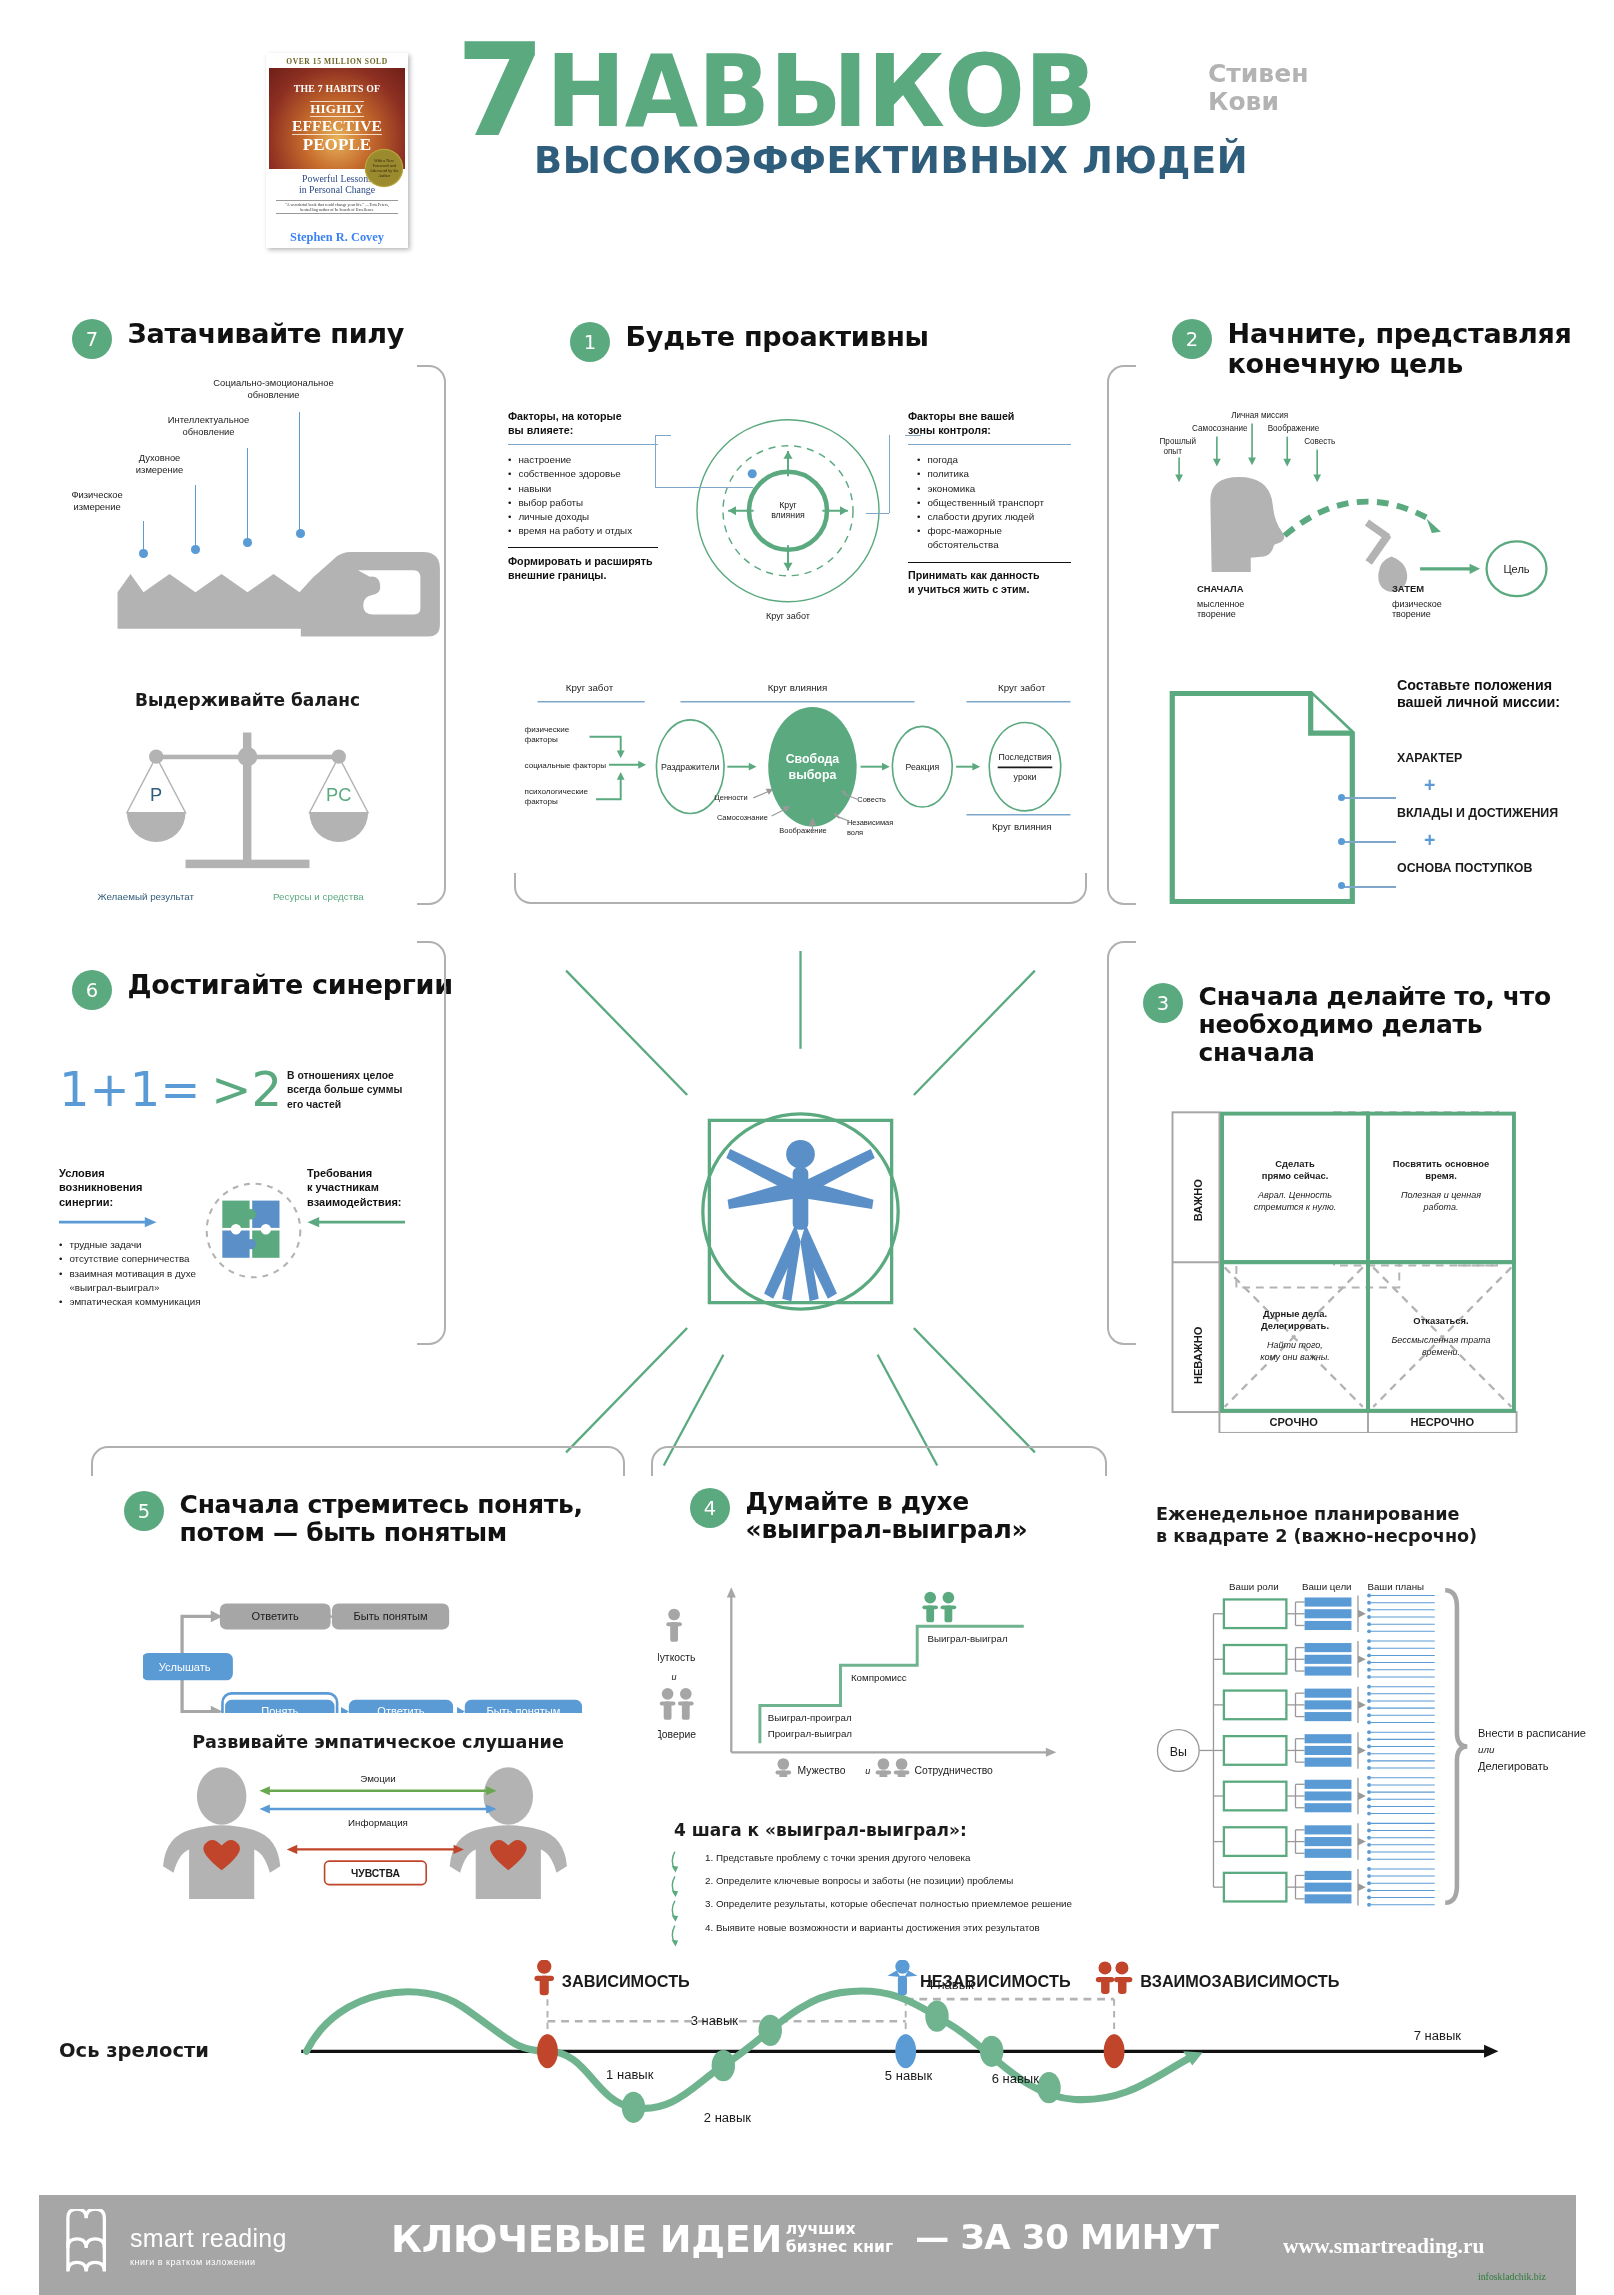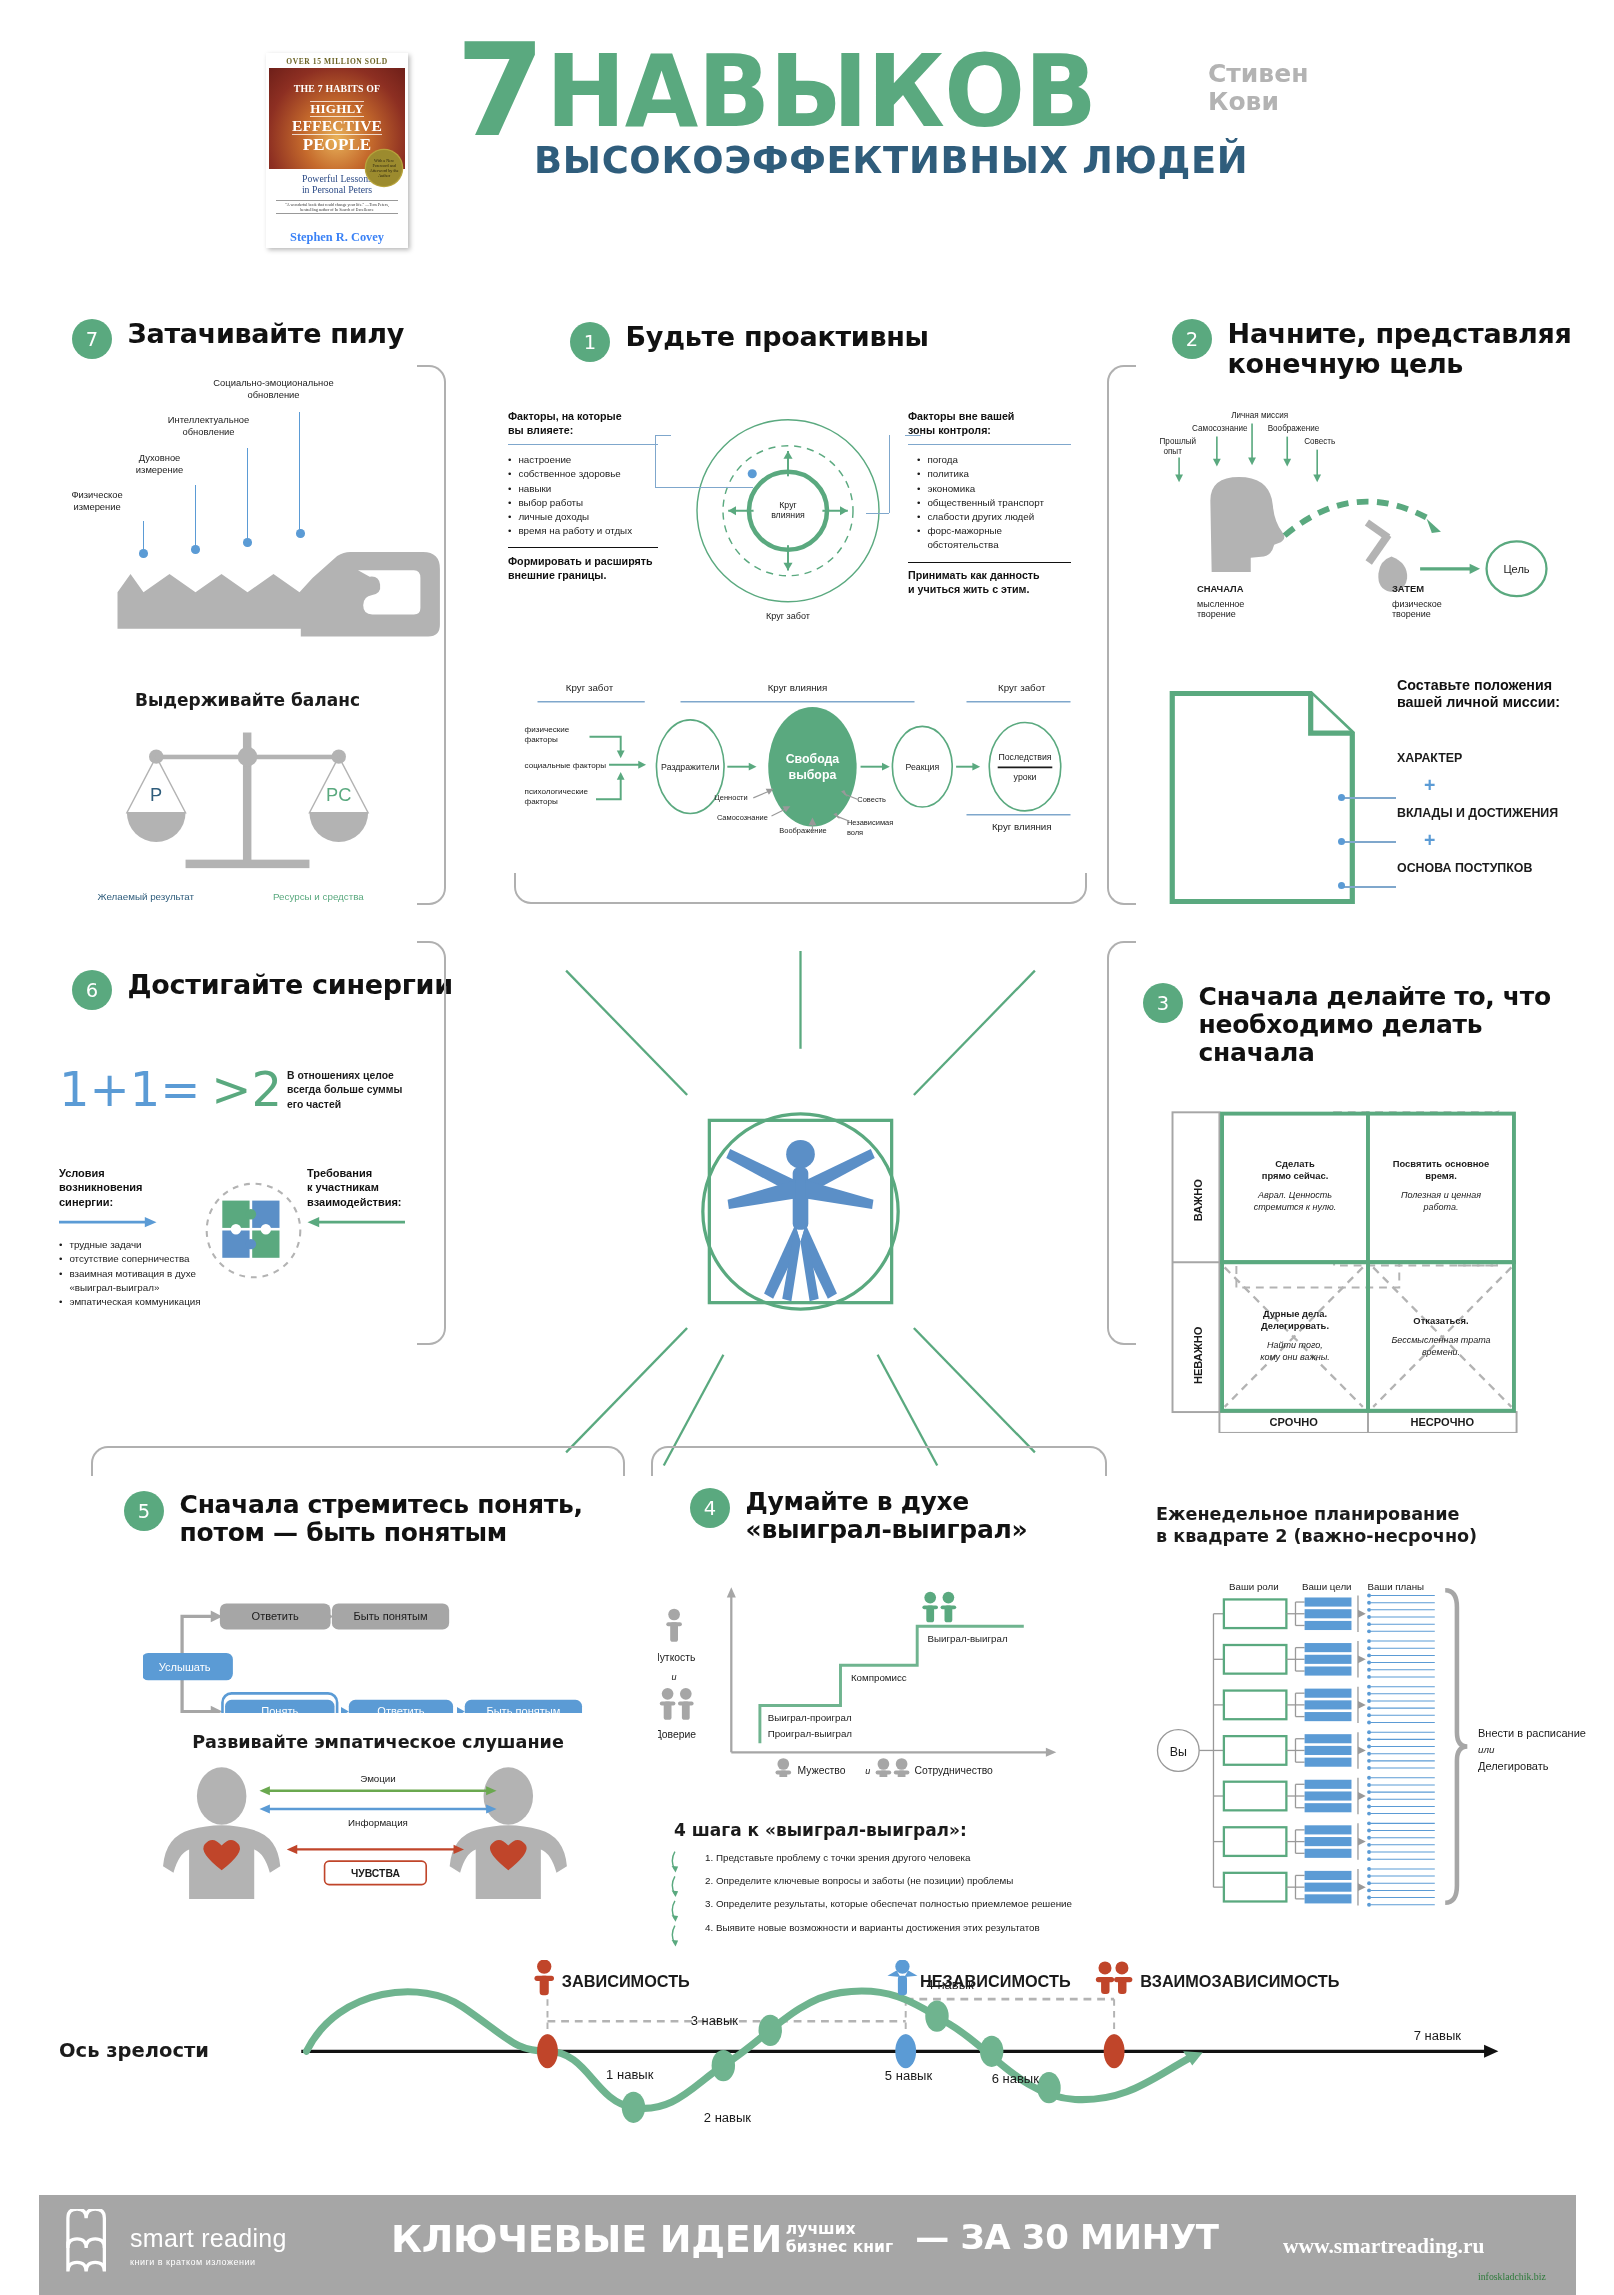--- a/index.html
+++ b/index.html
@@ -102,21 +102,21 @@
       <div class="bc-top">OVER 15 MILLION SOLD</div>
       <div class="bc-red">
         <div class="bc-l1">THE 7 HABITS OF</div>
         <div class="bc-l2">HIGHLY</div>
         <div class="bc-l3">EFFECTIVE</div>
         <div class="bc-l4">PEOPLE</div>
         <div class="bc-seal">With a New Foreword and Afterword by the Author</div>
       </div>
       <div class="bc-sub">
         <div>Powerful Lessons</div>
-        <div>in Personal Peters</div>
+        <div>in Personal Change</div>
       </div>
       <div class="bc-quote">"A wonderful book that could change your life." —Tom Peters, bestselling author of In Search of Excellence</div>
       <div class="bc-author">Stephen R. Covey</div>
     </div>
 
     <div class="title-wrap">
       <div class="t-main">
         <div class="t-seven">7</div>
         <div class="t-navykov">НАВЫКОВ</div>
       </div>

